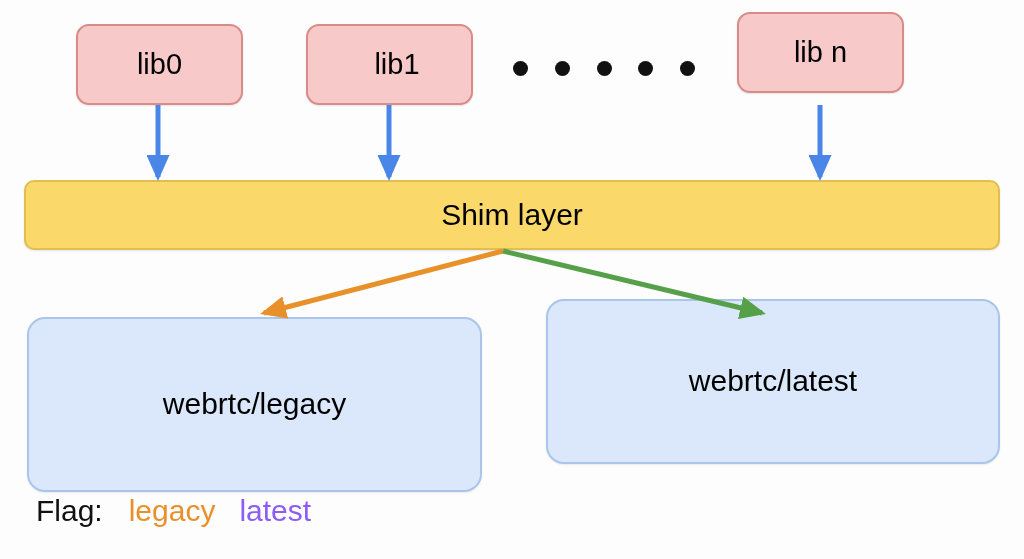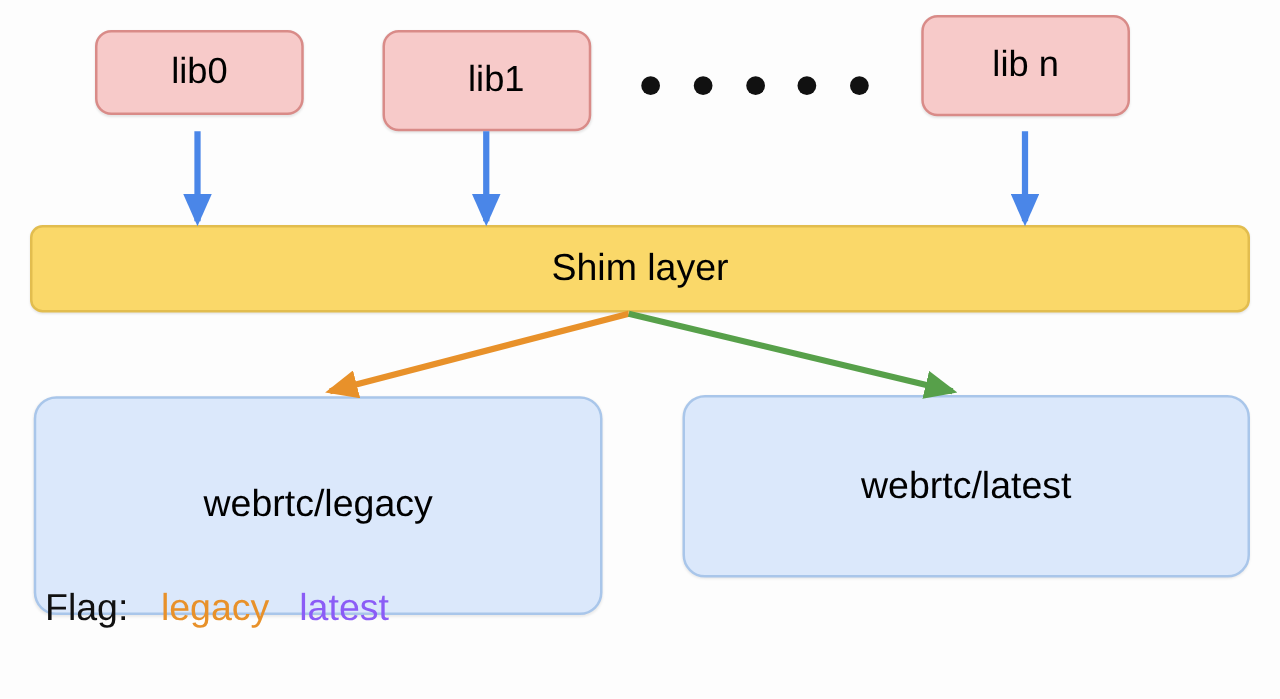--- a/index.html
+++ b/index.html
@@ -78,37 +78,37 @@
     top: 0;
     width: 1024px;
     height: 559px;
     pointer-events: none;
   }
 
   
   #legend {
     position: absolute;
     left: 36px;
-    top: 470px;
+    top: 494px;
     display: flex;
     align-items: center;
     font-size: 30px;
     color: #000000;
     white-space: nowrap;
   }
   #legend .legend-label { color: #111111; margin-right: 26px; }
   #legend .legend-legacy { color: #e8912a; margin-right: 24px; }
   #legend .legend-latest { color: #8b5cf6; }
 </style>
 </head>
 <body>
 
 <div id="canvas">
 
-  <div class="node lib-box" style="left:76px; top:24px; width:167px; height:68px;">
+  <div class="node lib-box" style="left:76px; top:24px; width:167px; height:81px;">
     <span>lib0</span>
   </div>
 
   <div class="node lib-box" style="left:306px; top:24px; width:167px; height:81px;padding-left:15px;">
     <span>lib1</span>
   </div>
 
   <div id="ellipsis" style="left:513px; top:61px; width:182px; height:15px;">
     <span class="dot"></span>
     <span class="dot"></span>
@@ -122,21 +122,21 @@
   </div>
 
   <div class="node shim-box" style="left:24px; top:180px; width:976px; height:70px;">
     <span>Shim layer</span>
   </div>
 
   <div class="node webrtc-box" style="left:27px; top:317px; width:455px; height:175px;">
     <span>webrtc/legacy</span>
   </div>
 
-  <div class="node webrtc-box" style="left:546px; top:316px; width:454px; height:146px;">
+  <div class="node webrtc-box" style="left:546px; top:299px; width:454px; height:165px;">
     <span>webrtc/latest</span>
   </div>
 
   <svg id="arrows" viewBox="0 0 1024 559">
     <defs>
       <marker id="head-blue" markerWidth="5.2" markerHeight="4.6" refX="4.4" refY="2.3" orient="auto">
         <path d="M0,0 L5.2,2.3 L0,4.6 z" fill="#4a86e8"></path>
       </marker>
       <marker id="head-orange" markerWidth="5.2" markerHeight="4.6" refX="4.4" refY="2.3" orient="auto">
         <path d="M0,0 L5.2,2.3 L0,4.6 z" fill="#e8912a"></path>

